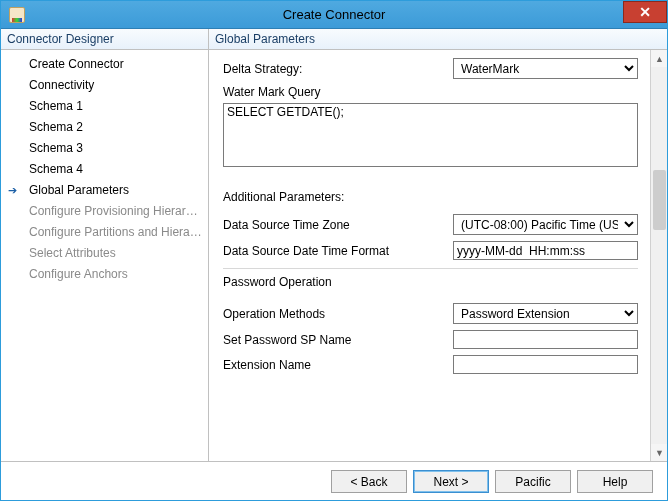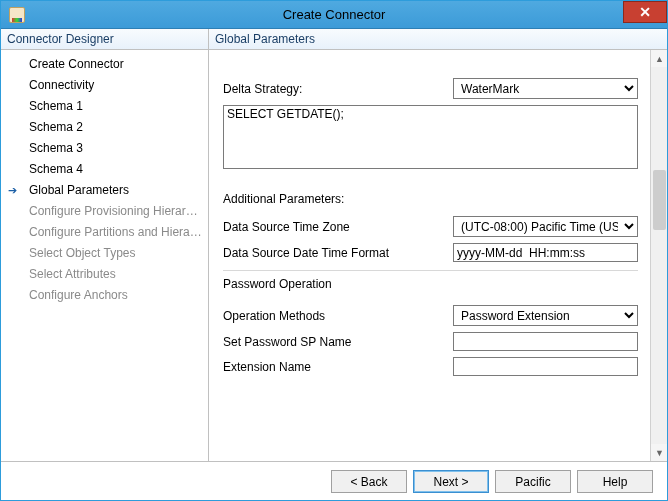--- a/index.html
+++ b/index.html
@@ -116,21 +116,21 @@
     padding: 3px 6px;
     color: #1b3f66;
   }
   .scrollwrap {
     flex: 1;
     display: flex;
     min-height: 0;
   }
   .form-area {
     flex: 1;
-    padding: 28px 12px 10px 14px;
+    padding: 8px 12px 10px 14px;
     overflow: hidden;
   }
   .vscrollbar {
     width: 17px;
     background: #f0f0f0;
     border-left: 1px solid #d0d0d0;
     position: relative;
   }
   .vscrollbar .arrow-up, .vscrollbar .arrow-down {
     position: absolute;
@@ -209,40 +209,42 @@
       <div class="nav-item"><span>Schema 1</span></div>
       <div class="nav-item"><span>Schema 2</span></div>
       <div class="nav-item"><span>Schema 3</span></div>
       <div class="nav-item"><span>Schema 4</span></div>
       <div class="nav-item current">
         <span class="arrow">➔</span>
         <span>Global Parameters</span>
       </div>
       <div class="nav-item disabled"><span>Configure Provisioning Hierarchy</span></div>
       <div class="nav-item disabled"><span>Configure Partitions and Hierarchies</span></div>
-      <div class="nav-item disabled"><span>Select Object Types</span></div>
       <div class="nav-item disabled"><span>Select Attributes</span></div>
       <div class="nav-item disabled"><span>Configure Anchors</span></div>
     </div>
   </div>
 
   <div class="main">
     <div class="main-header">Global Parameters</div>
     <div class="scrollwrap">
       <div class="form-area">
 
         <div class="row">
           <label>Delta Strategy:</label>
           <div class="field">
             <select>
               <option>WaterMark</option>
             </select>
           </div>
         </div>
 
+        <div style="margin-bottom:4px;">
+          <label>Water Mark Query</label>
+        </div>
         <textarea style="">SELECT GETDATE();</textarea>
 
         <div class="section-gap"></div>
         <div class="group-label">Additional Parameters:</div>
 
         <div class="row">
           <label>Data Source Time Zone</label>
           <div class="field">
             <select>
               <option>(UTC-08:00) Pacific Time (US &amp; C</option>

